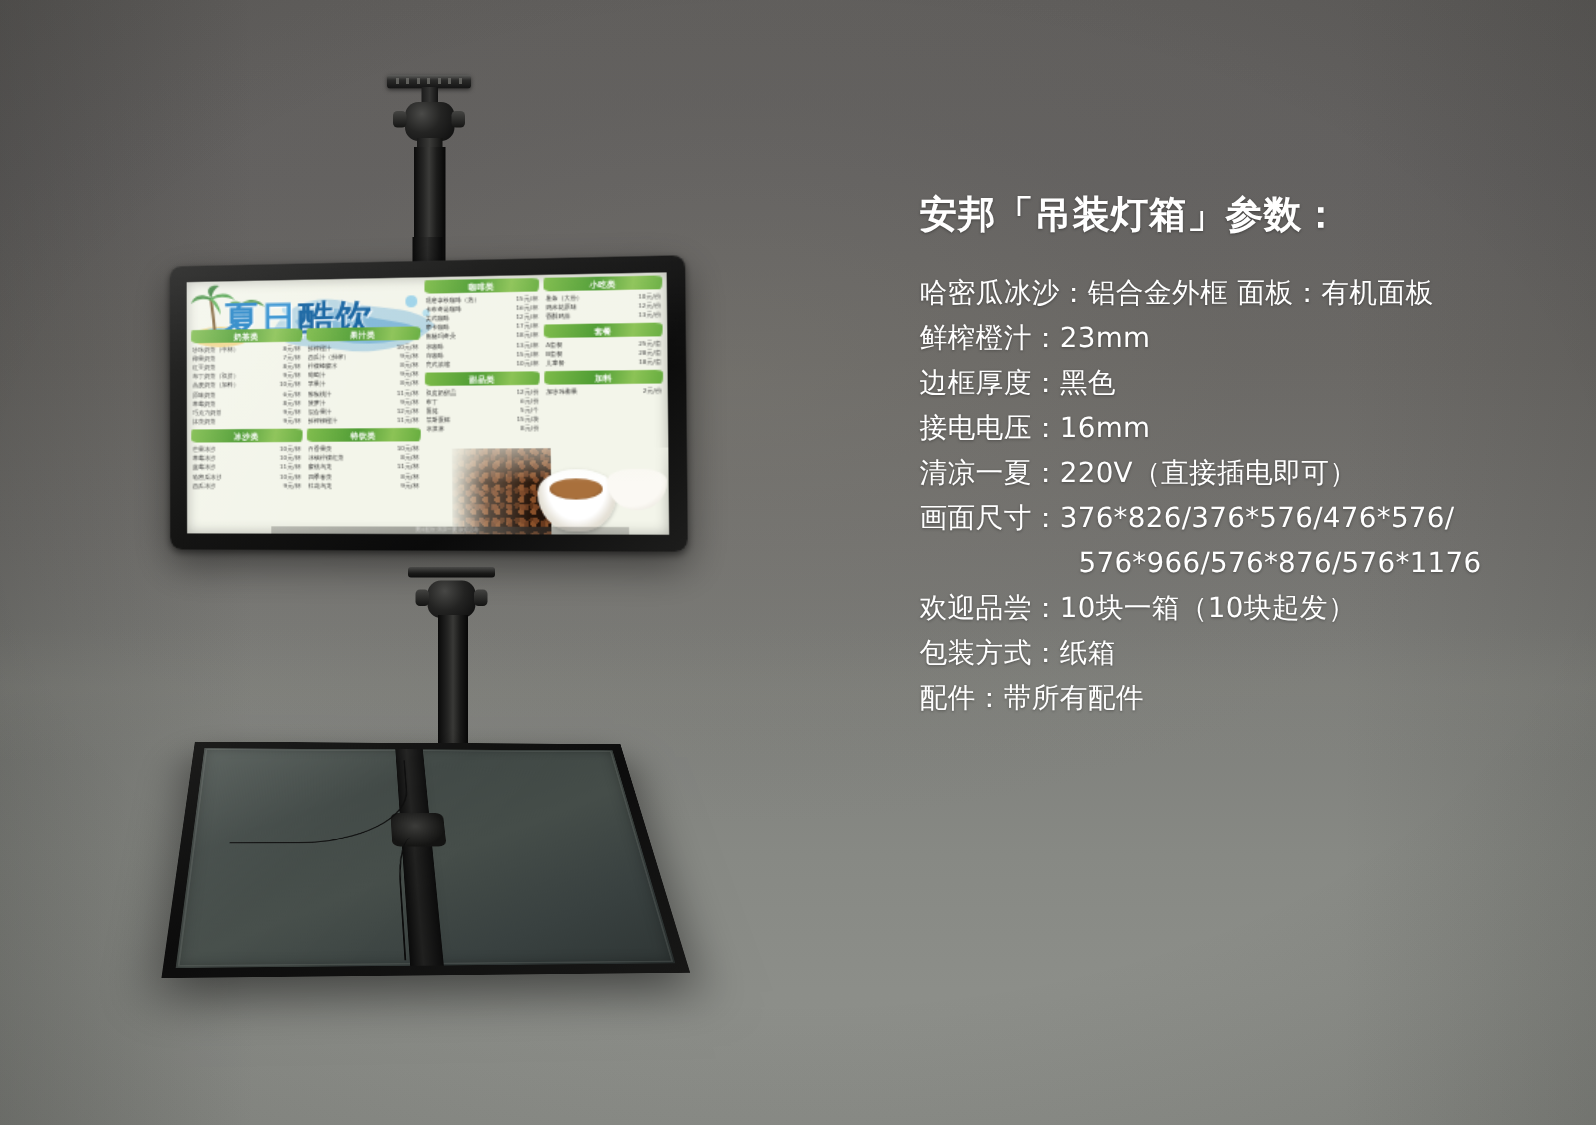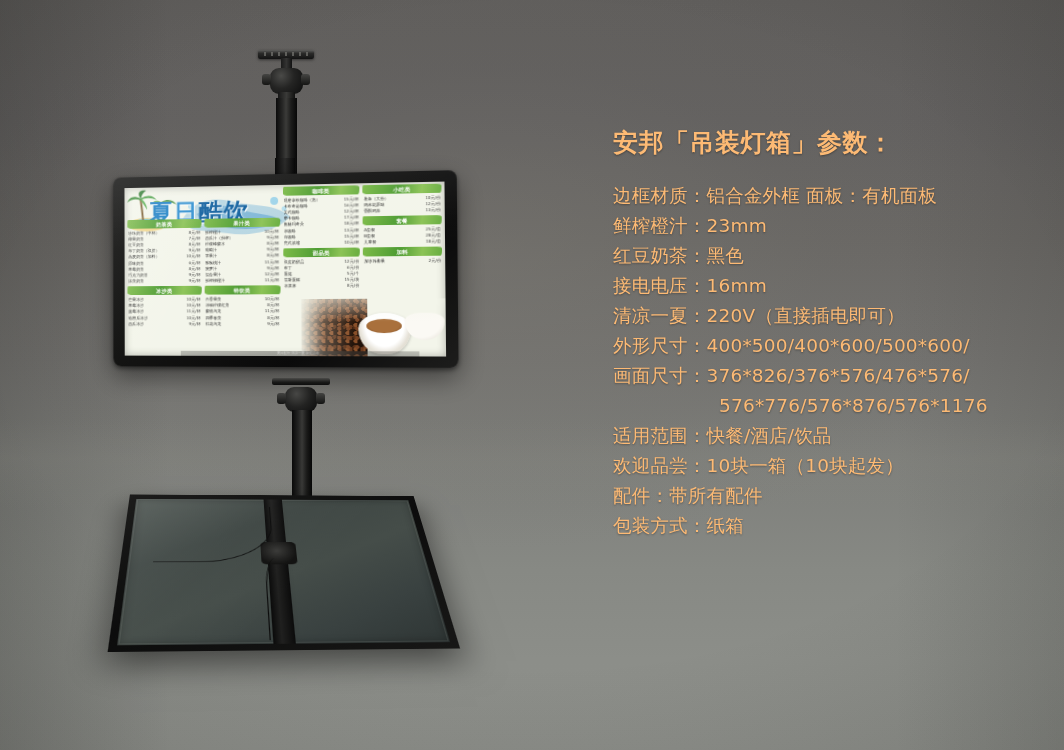--- a/index.html
+++ b/index.html
@@ -306,21 +306,21 @@
   .bb-inner-edge {
     position: absolute; inset: 1px;
     border: 1px solid rgba(150,155,150,0.18);
     pointer-events: none;
   }
 
   
   .specs {
     position: absolute; left: 613px; top: 126px;
     width: 430px;
-    color: #fdba74;
+    color: #ffffff;
     text-shadow: 0 1px 2px rgba(0,0,0,0.35);
   }
   .spec-title {
     font-size: 25px; font-weight: bold;
     letter-spacing: .5px;
     margin: 0 0 22px 0;
     white-space: nowrap;
   }
   .spec-list { display: block; }
   .spec-line {
@@ -668,28 +668,26 @@
         <div class="bb-cable"></div>
         <div class="bb-cable2"></div>
         <div class="bb-sheen"></div>
       </div>
     </div>
   </div>
 
   <div class="specs">
     <div class="spec-title">安邦「吊装灯箱」参数：</div>
     <div class="spec-list" id="spec-list">
-        <div class="spec-line">边框材质：铝合金外框    面板：有机面板</div>
+        <div class="spec-line">哈密瓜冰沙：铝合金外框    面板：有机面板</div>
         <div class="spec-line">鲜榨橙汁：23mm</div>
-        <div class="spec-line">红豆奶茶：黑色</div>
+        <div class="spec-line">边框厚度：黑色</div>
         <div class="spec-line">接电电压：16mm</div>
         <div class="spec-line">清凉一夏：220V（直接插电即可）</div>
-        <div class="spec-line">外形尺寸：400*500/400*600/500*600/</div>
         <div class="spec-line">画面尺寸：376*826/376*576/476*576/</div>
-        <div class="spec-line cont">576*776/576*876/576*1176</div>
-        <div class="spec-line">适用范围：快餐/酒店/饮品</div>
+        <div class="spec-line cont">576*966/576*876/576*1176</div>
         <div class="spec-line">欢迎品尝：10块一箱（10块起发）</div>
+        <div class="spec-line">包装方式：纸箱</div>
         <div class="spec-line">配件：带所有配件</div>
-        <div class="spec-line">包装方式：纸箱</div>
       </div>
   </div>
 
 </div>
 
 </body></html>

